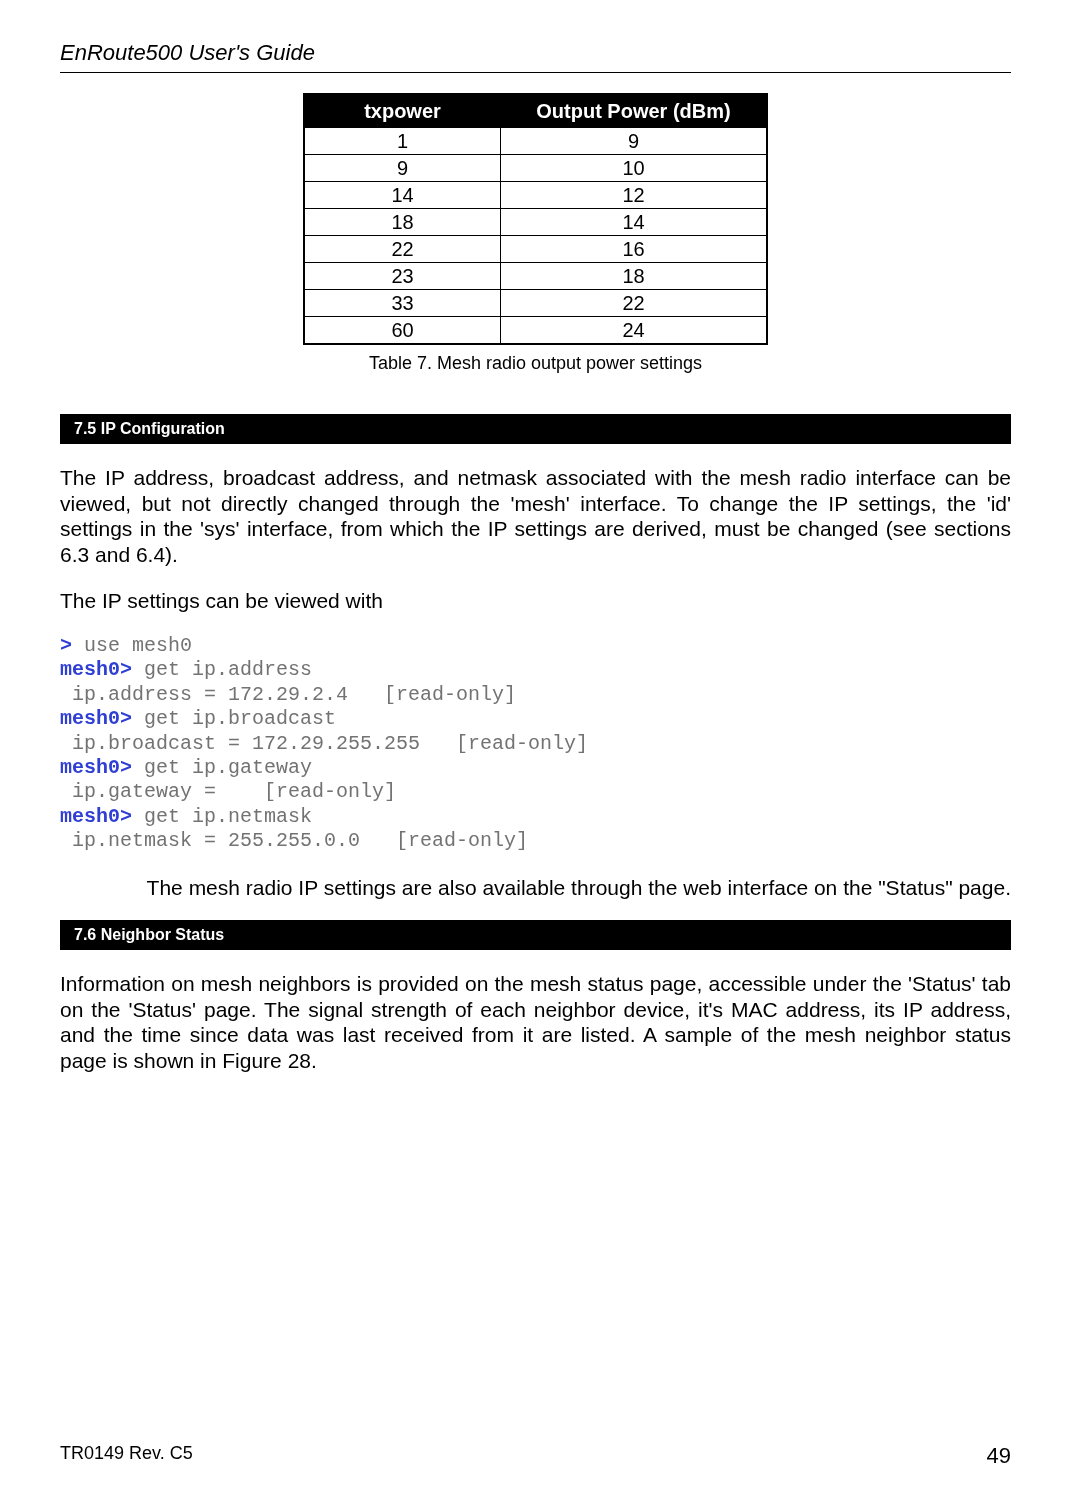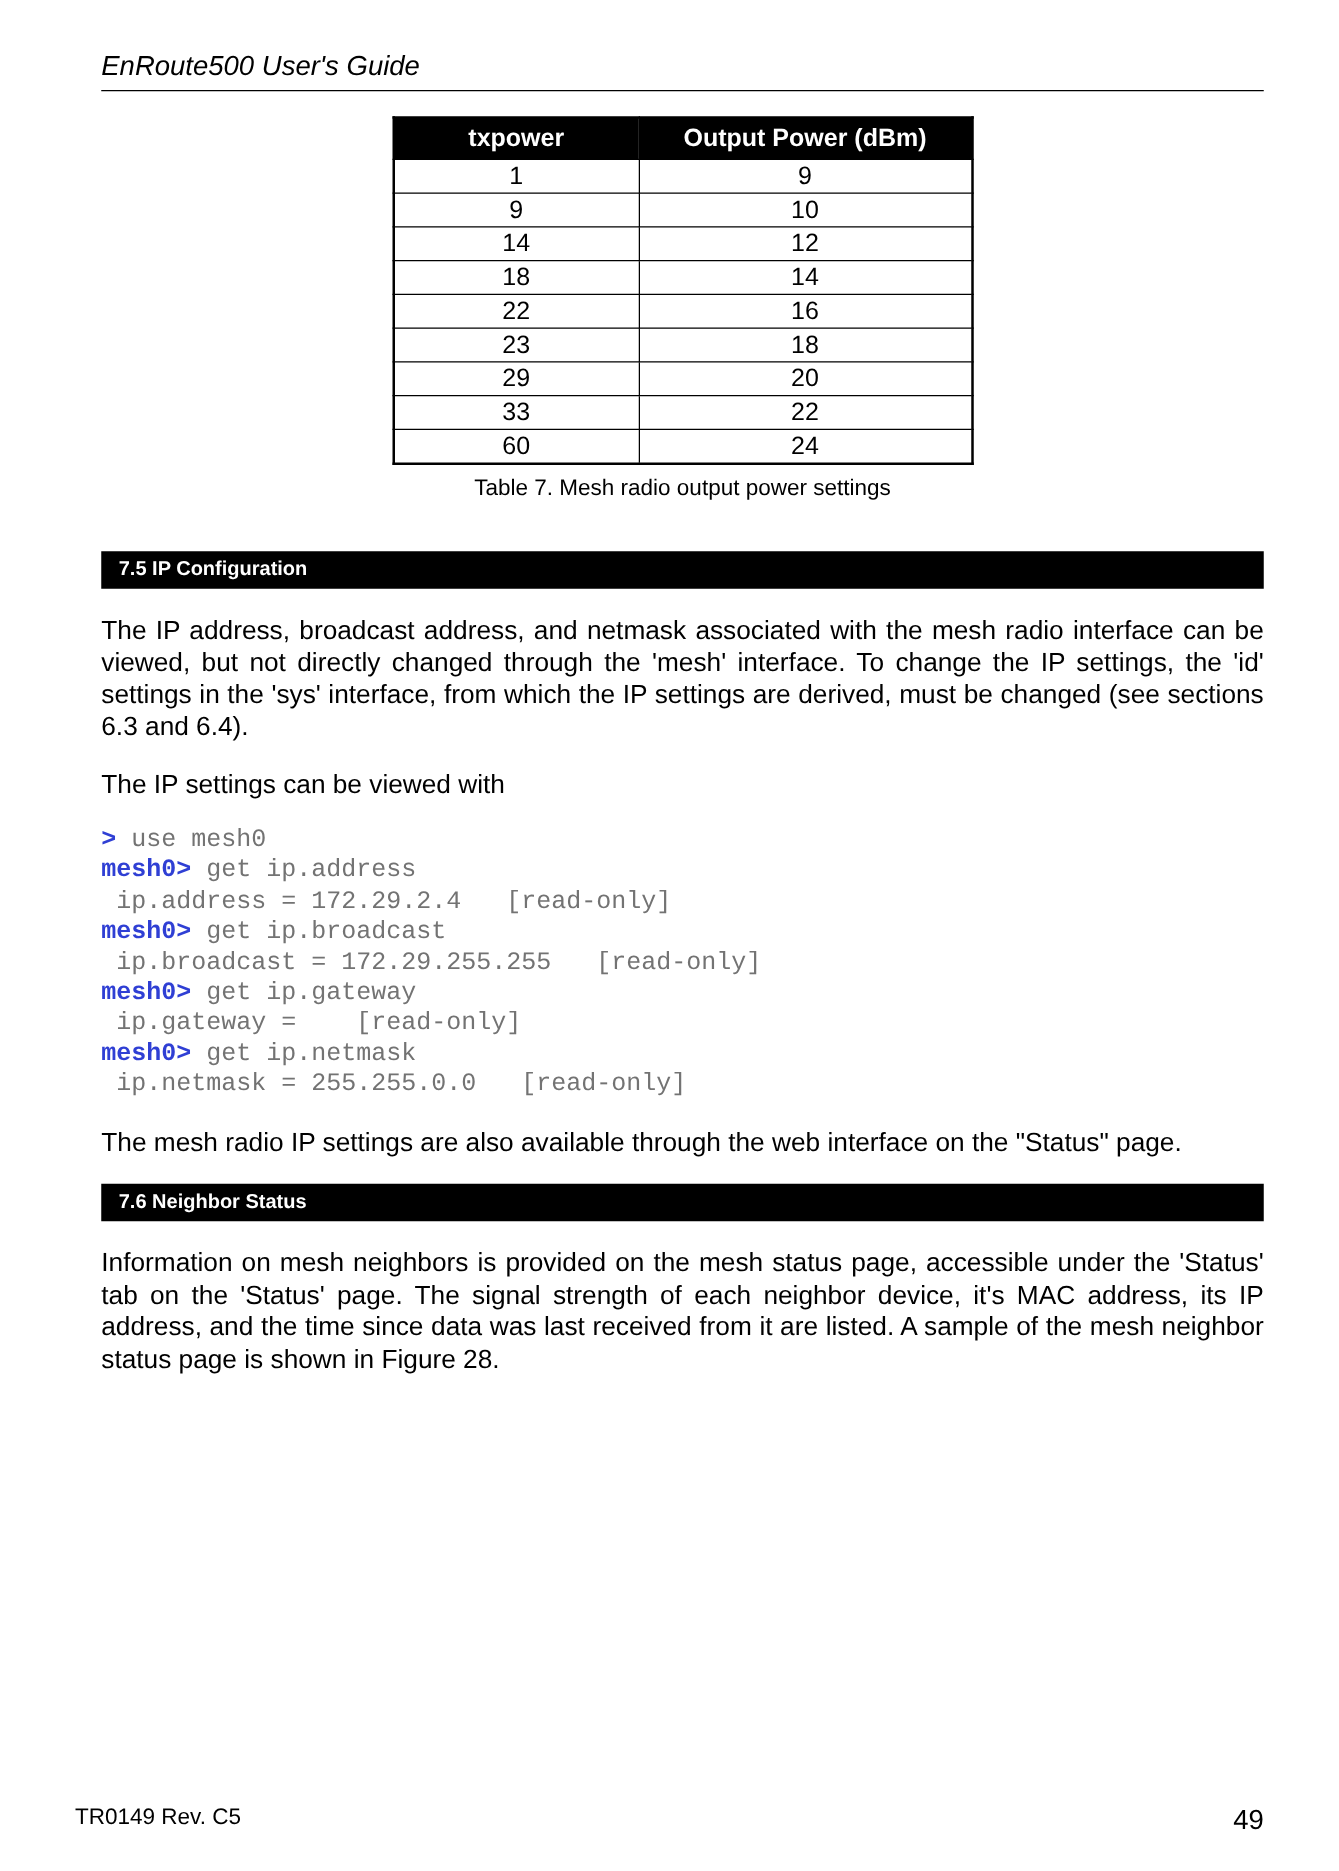--- a/index.html
+++ b/index.html
@@ -6,21 +6,21 @@
     margin: 0;
     padding: 0;
     font-family: Arial, Helvetica, sans-serif;
     background: #fff;
     color: #000;
   }
   .page {
     width: 1071px;
     height: 1497px;
     box-sizing: border-box;
-    padding: 40px 60px 30px 81px;
+    padding: 40px 60px 30px 60px;
     position: relative;
   }
   .header {
     font-style: italic;
     font-size: 22px;
     border-bottom: 1px solid #000;
     padding-bottom: 6px;
     margin-bottom: 20px;
   }
   .power-table {
@@ -119,24 +119,20 @@
         </tr>
       <tr>
           <td>22</td>
           <td>16</td>
         </tr>
       <tr>
           <td>23</td>
           <td>18</td>
         </tr>
       <tr>
-          <td>29</td>
-          <td>20</td>
-        </tr>
-      <tr>
           <td>33</td>
           <td>22</td>
         </tr>
       <tr>
           <td>60</td>
           <td>24</td>
         </tr>
     </tbody>
   </table>
 
@@ -150,21 +146,21 @@
   <div class="code-block"><span class="prompt">&gt;</span><span class="cmd"> use mesh0</span>
 <span class="prompt">mesh0&gt;</span><span class="cmd"> get ip.address</span>
 <span class="cmd"> ip.address = 172.29.2.4   [read-only]</span>
 <span class="prompt">mesh0&gt;</span><span class="cmd"> get ip.broadcast</span>
 <span class="cmd"> ip.broadcast = 172.29.255.255   [read-only]</span>
 <span class="prompt">mesh0&gt;</span><span class="cmd"> get ip.gateway</span>
 <span class="cmd"> ip.gateway =    [read-only]</span>
 <span class="prompt">mesh0&gt;</span><span class="cmd"> get ip.netmask</span>
 <span class="cmd"> ip.netmask = 255.255.0.0   [read-only]</span></div>
 
-  <p class="body-text" style="text-align:left;">The mesh radio IP settings are also available through the web interface on the "Status" page.</p>
+  <p class="body-text" style="text-align:right;">The mesh radio IP settings are also available through the web interface on the "Status" page.</p>
 
   <div class="section-bar">7.6      Neighbor Status</div>
 
   <p class="body-text">Information on mesh neighbors is provided on the mesh status page, accessible under the 'Status' tab on the 'Status' page. The signal strength of each neighbor device, it's MAC address, its IP address, and the time since data was last received from it are listed. A sample of the mesh neighbor status page is shown in Figure 28.</p>
 
   <div class="footer">
     <span>TR0149 Rev. C5</span>
     <span class="page-num">49</span>
   </div>
 

